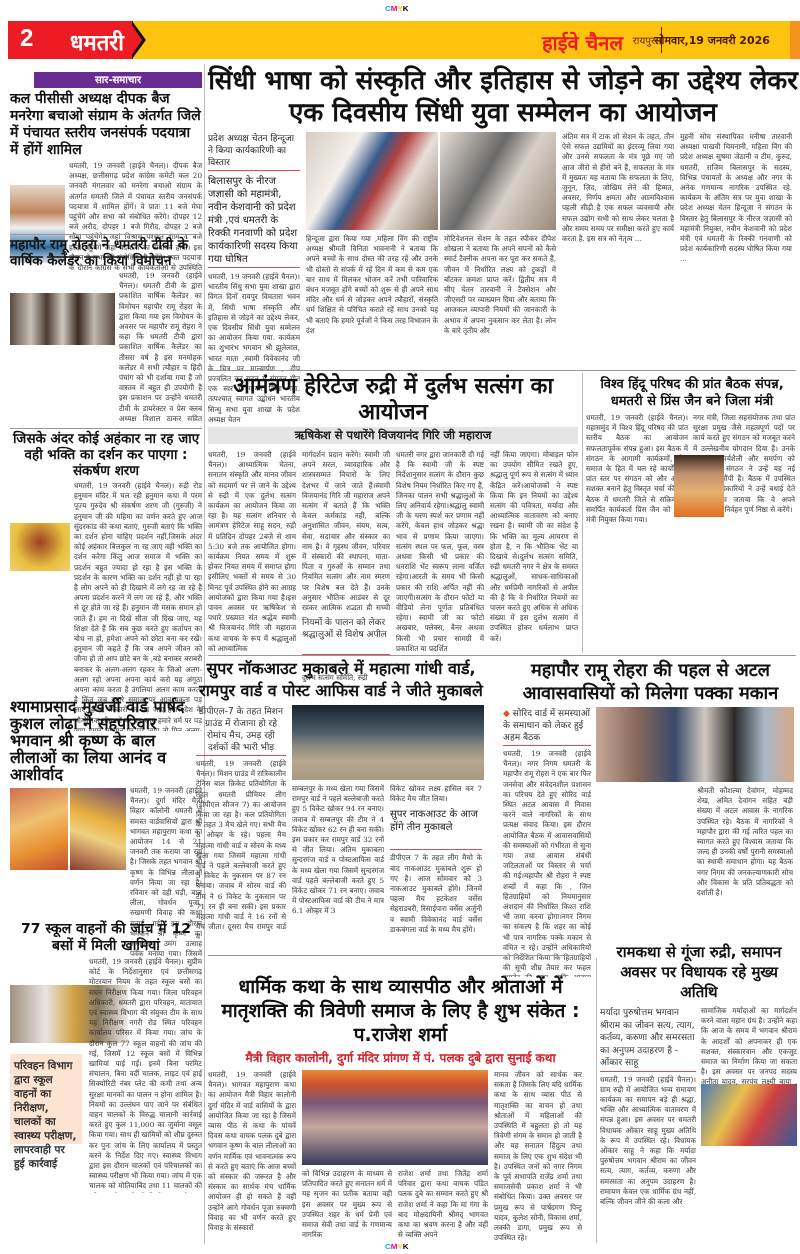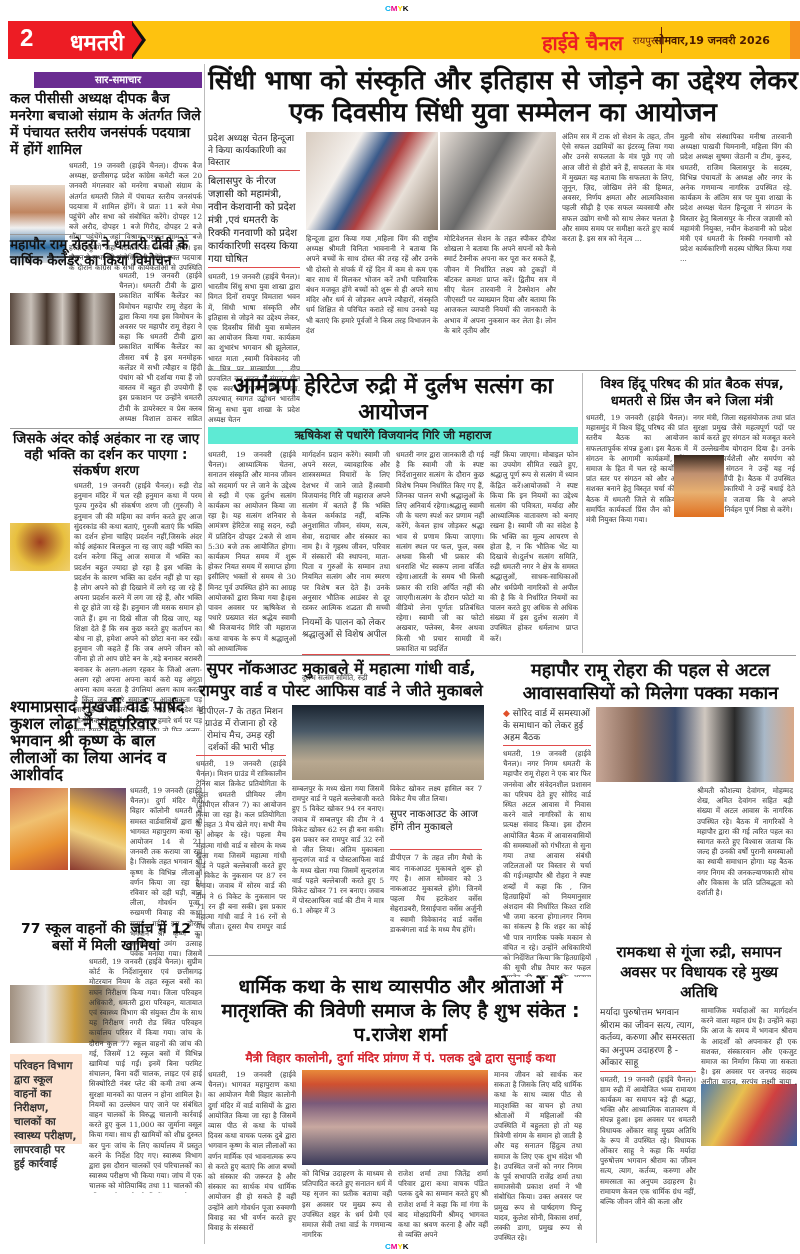--- a/index.html
+++ b/index.html
@@ -23,21 +23,21 @@
 
   h1, h2, h3, h4 { font-family: "DejaVu Sans", sans-serif; font-weight: bold; color: #111; }
   .body-text { font-family: "DejaVu Serif", serif; font-size: 7.2px; line-height: 10.2px; color: #333; text-align: justify; }
   .photo { background: linear-gradient(135deg, #b08a6a 0%, #7a5a48 40%, #c9b39a 70%, #6b5a50 100%); }
   .vline { background: #bbb; width: 1px; }
   .hline { background: #999; height: 1px; }
 
   .sar-label { left: 34px; top: 72px; width: 168px; height: 16px; background: #6a2c91; color: #fff; font-size: 10px; font-weight: bold; text-align: center; line-height: 16px; }
   .left-col { left: 10px; width: 192px; }
   .hl-left { font-size: 13.5px; line-height: 16px; color: #111; font-weight: bold; }
-  .peach { background: #5eead4; }
+  .peach { background: #e5e5e5; }
   .sidebox { background: #fde3d1; color: #333; font-size: 10.5px; line-height: 14px; font-weight: bold; padding: 4px; }
 </style>
 </head>
 <body>
 
 <div class="abs cmyk" style="left:385px; top:4px;">
   <span class="c">C</span><span class="m">M</span><span class="y">Y</span><span class="k">K</span>
 </div>
 
 <div class="abs header">

